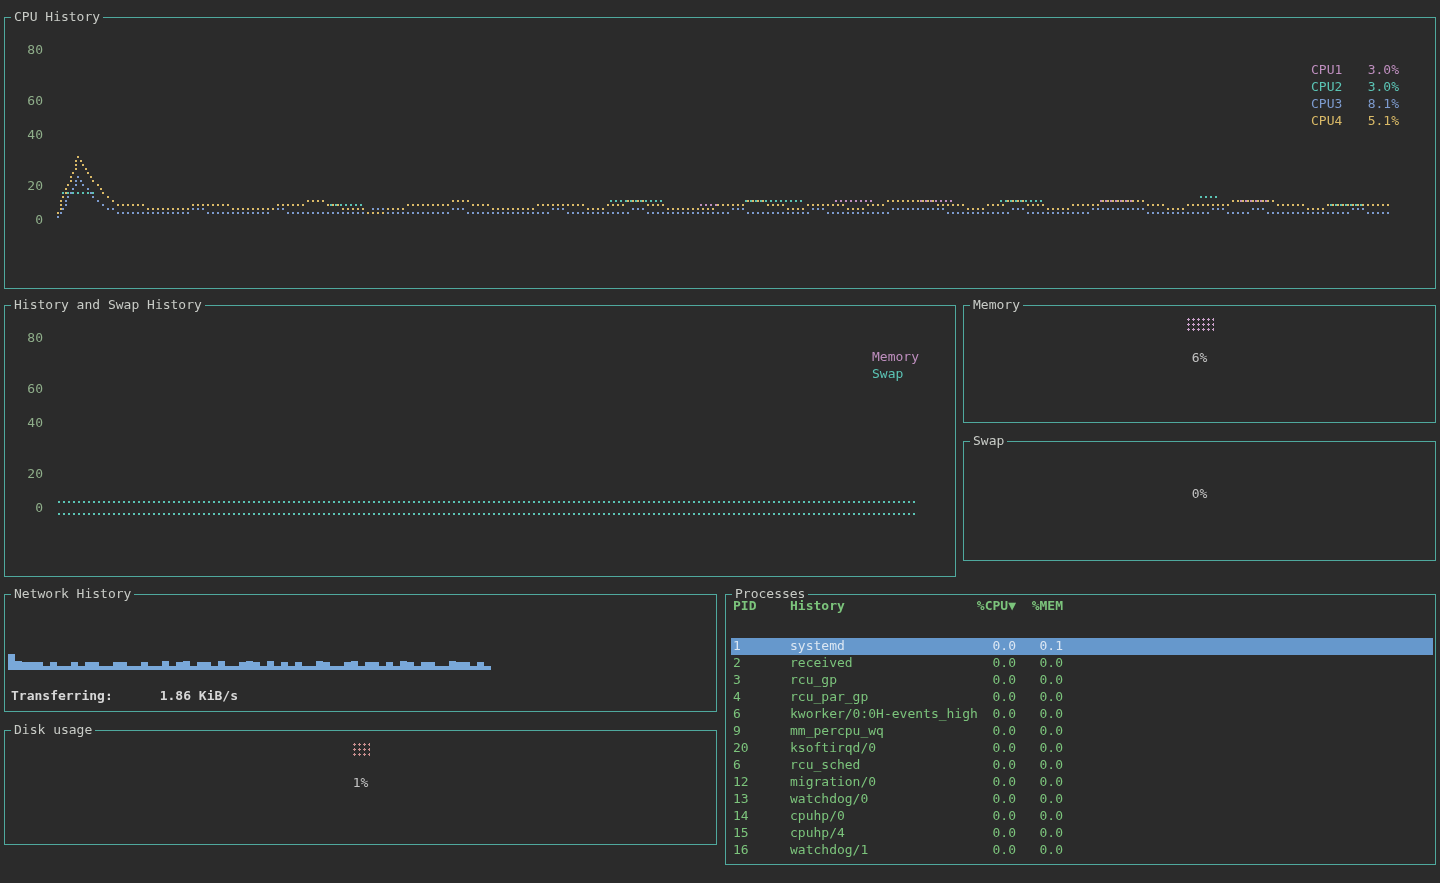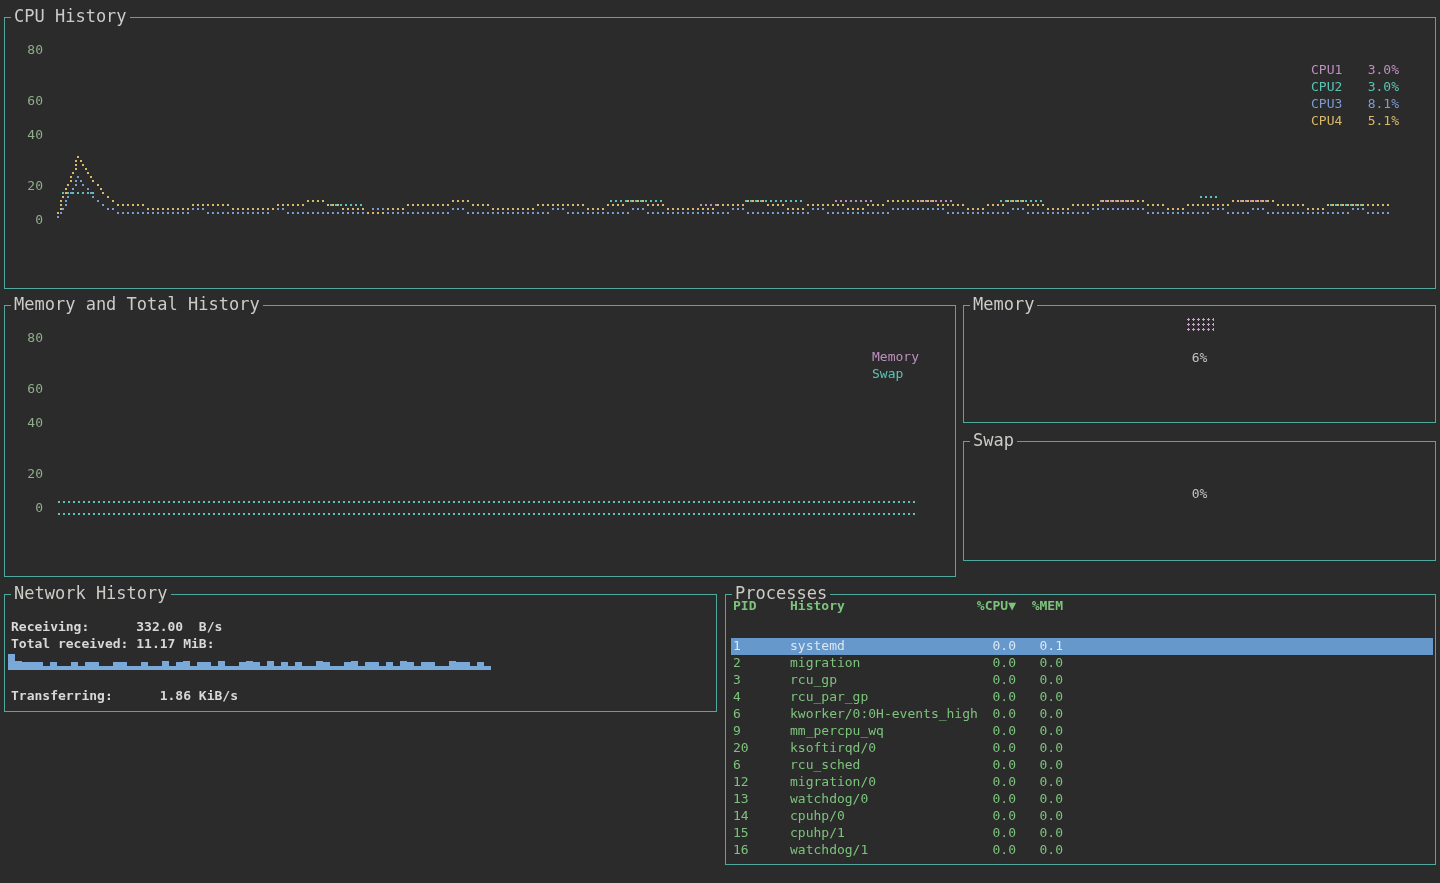--- a/index.html
+++ b/index.html
@@ -17,21 +17,21 @@
     --seltext:#dbe7f3;
     --white:#d8d8d8;
     --diskdot:#c98f8f;
     --memdot:#c9a0c9;
   }
   *{box-sizing:border-box;margin:0;padding:0;}
   body{background:var(--bg);font-family:"DejaVu Sans Mono", monospace;}
   .screen{position:relative;width:1440px;height:883px;background:var(--bg);overflow:hidden;}
   .panel{position:absolute;border:1px solid var(--border);}
   .ptitle{position:absolute;top:-9px;left:6px;background:var(--bg);padding:0 3px;
-          color:var(--title);font-size:17px;line-height:15px;white-space:pre;}
+          color:var(--title);font-size:13px;line-height:15px;white-space:pre;}
   #p-cpu{left:4px;top:17px;width:1432px;height:272px;}
   #p-memhist{left:4px;top:305px;width:952px;height:272px;}
   #p-mem{left:963px;top:305px;width:473px;height:118px;}
   #p-swap{left:963px;top:441px;width:473px;height:120px;}
   #p-net{left:4px;top:594px;width:713px;height:118px;}
   #p-disk{left:4px;top:730px;width:713px;height:115px;}
   #p-proc{left:725px;top:594px;width:711px;height:271px;}
 
   .ytick{position:absolute;left:6px;width:32px;text-align:right;color:var(--tick);
          font-size:13px;line-height:14px;}
@@ -741,21 +741,21 @@
           <span>8.1%</span>
         </div>
         <div class="lrow" style="color: rgb(217, 185, 103);">
           <span>CPU4</span>
           <span>5.1%</span>
         </div>
       </div>
   </section>
 
   <section class="panel" id="p-memhist">
-    <span class="ptitle">Memory and Total History</span>
+    <span class="ptitle">History and Swap History</span>
     <div class="yticks">
         <span class="ytick" style="top: 25px;">80</span>
         <span class="ytick" style="top: 76px;">60</span>
         <span class="ytick" style="top: 110px;">40</span>
         <span class="ytick" style="top: 161px;">20</span>
         <span class="ytick" style="top: 195px;">0</span>
       </div>
     <div class="dotline" style="left:53px;top:195px;width:860px;"></div>
     <div class="dotline" style="left:53px;top:207px;width:860px;"></div>
     <div class="legend" id="mem-legend">
@@ -770,22 +770,20 @@
     <span class="gauge-pct" style="top:44px;">6%</span>
   </section>
 
   <section class="panel" id="p-swap">
     <span class="ptitle">Swap</span>
     <span class="gauge-pct" style="top:44px;">0%</span>
   </section>
 
   <section class="panel" id="p-net">
     <span class="ptitle">Network History</span>
-    <pre class="netlines" id="net-top"><span>Receiving:      332.00  B/s</span>
-<span>Total received: 11.17 MiB:</span></pre>
     <div class="sparkline">
         <i style="height: 16px;"></i>
         <i style="height: 9px;"></i>
         <i style="height: 8px;"></i>
         <i style="height: 8px;"></i>
         <i style="height: 8px;"></i>
         <i style="height: 4px;"></i>
         <i style="height: 8px;"></i>
         <i style="height: 4px;"></i>
         <i style="height: 4px;"></i>
@@ -846,39 +844,44 @@
         <i style="height: 9px;"></i>
         <i style="height: 8px;"></i>
         <i style="height: 8px;"></i>
         <i style="height: 4px;"></i>
         <i style="height: 8px;"></i>
         <i style="height: 4px;"></i>
       </div>
     <pre class="netlines" id="net-bottom"><span>Transferring:      1.86 KiB/s</span></pre>
   </section>
 
+  <section class="panel" id="p-disk">
+    <span class="ptitle">Disk usage</span>
+    <div class="gauge-dots" style="--gdc:var(--diskdot);top:11px;width:18px;height:14px;"></div>
+    <span class="gauge-pct" style="top:44px;">1%</span>
+  </section>
 
   <section class="panel" id="p-proc">
     <span class="ptitle">Processes</span>
     <div class="prow header" style="top:3px;">
       <span>PID</span>
       <span>History</span>
       <span class="num">%CPU▼</span>
       <span class="num">%MEM</span>
     </div>
     <div id="proc-rows">
         <div class="prow selected" style="top: 43px;"><span>1</span><span>systemd</span><span class="num">0.0</span><span class="num">0.1</span></div>
-        <div class="prow" style="top: 60px;"><span>2</span><span>migration</span><span class="num">0.0</span><span class="num">0.0</span></div>
+        <div class="prow" style="top: 60px;"><span>2</span><span>received</span><span class="num">0.0</span><span class="num">0.0</span></div>
         <div class="prow" style="top: 77px;"><span>3</span><span>rcu_gp</span><span class="num">0.0</span><span class="num">0.0</span></div>
         <div class="prow" style="top: 94px;"><span>4</span><span>rcu_par_gp</span><span class="num">0.0</span><span class="num">0.0</span></div>
         <div class="prow" style="top: 111px;"><span>6</span><span>kworker/0:0H-events_high</span><span class="num">0.0</span><span class="num">0.0</span></div>
         <div class="prow" style="top: 128px;"><span>9</span><span>mm_percpu_wq</span><span class="num">0.0</span><span class="num">0.0</span></div>
         <div class="prow" style="top: 145px;"><span>20</span><span>ksoftirqd/0</span><span class="num">0.0</span><span class="num">0.0</span></div>
         <div class="prow" style="top: 162px;"><span>6</span><span>rcu_sched</span><span class="num">0.0</span><span class="num">0.0</span></div>
         <div class="prow" style="top: 179px;"><span>12</span><span>migration/0</span><span class="num">0.0</span><span class="num">0.0</span></div>
         <div class="prow" style="top: 196px;"><span>13</span><span>watchdog/0</span><span class="num">0.0</span><span class="num">0.0</span></div>
         <div class="prow" style="top: 213px;"><span>14</span><span>cpuhp/0</span><span class="num">0.0</span><span class="num">0.0</span></div>
-        <div class="prow" style="top: 230px;"><span>15</span><span>cpuhp/1</span><span class="num">0.0</span><span class="num">0.0</span></div>
+        <div class="prow" style="top: 230px;"><span>15</span><span>cpuhp/4</span><span class="num">0.0</span><span class="num">0.0</span></div>
         <div class="prow" style="top: 247px;"><span>16</span><span>watchdog/1</span><span class="num">0.0</span><span class="num">0.0</span></div>
       </div>
   </section>
 
 </div>
 
 </body></html>

